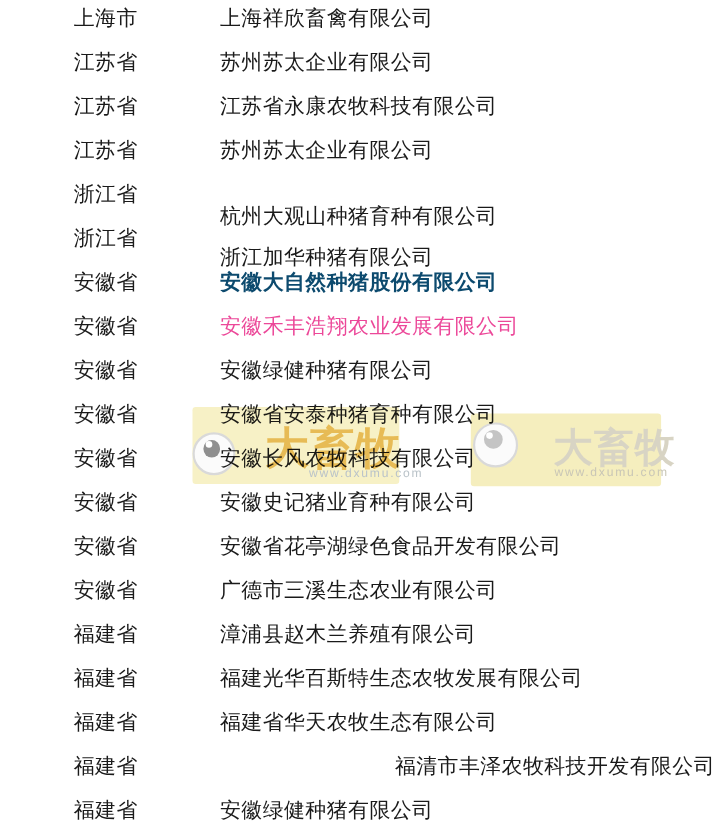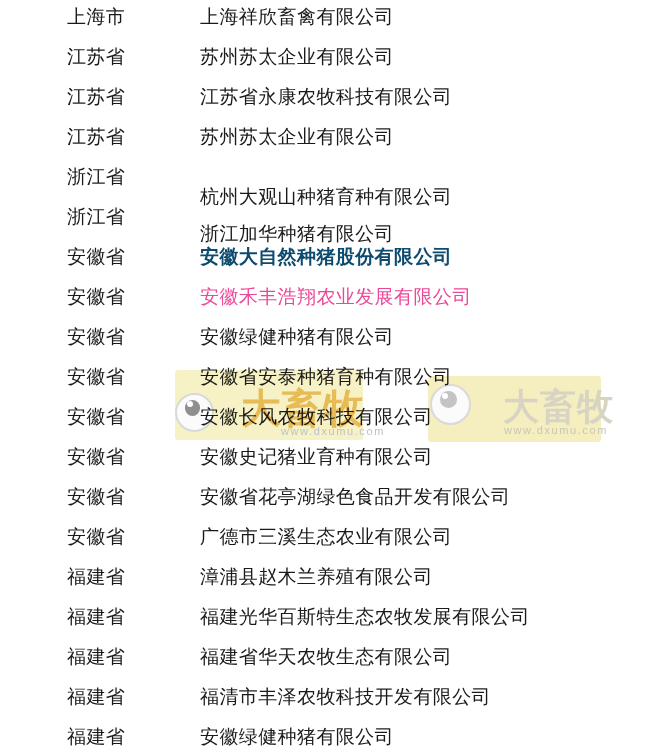--- a/index.html
+++ b/index.html
@@ -197,21 +197,21 @@
       <div class="row">
         <div class="cell province" style="color: rgb(26, 26, 26);">福建省</div>
         <div class="cell company" style="color: rgb(26, 26, 26);">福建光华百斯特生态农牧发展有限公司</div>
       </div>
       <div class="row">
         <div class="cell province" style="color: rgb(26, 26, 26);">福建省</div>
         <div class="cell company" style="color: rgb(26, 26, 26); font-family: Liberation Mono, monospace;">福建省华天农牧生态有限公司</div>
       </div>
       <div class="row">
         <div class="cell province" style="color: rgb(26, 26, 26);">福建省</div>
-        <div class="cell company" style="color: rgb(26, 26, 26);">福清市丰泽农牧科技开发有限公司</div>
+        <div class="cell company" style="color: rgb(26, 26, 26); text-align: right;">福清市丰泽农牧科技开发有限公司</div>
       </div>
       <div class="row">
         <div class="cell province" style="color: rgb(26, 26, 26);">福建省</div>
         <div class="cell company" style="color: rgb(26, 26, 26);">安徽绿健种猪有限公司</div>
       </div>
     </div>
 
   <div class="watermark wm-left" style="background: rgb(247, 241, 198);">
     <span class="eye">
         <span class="pupil" style="background: rgb(143, 143, 143);"></span>

